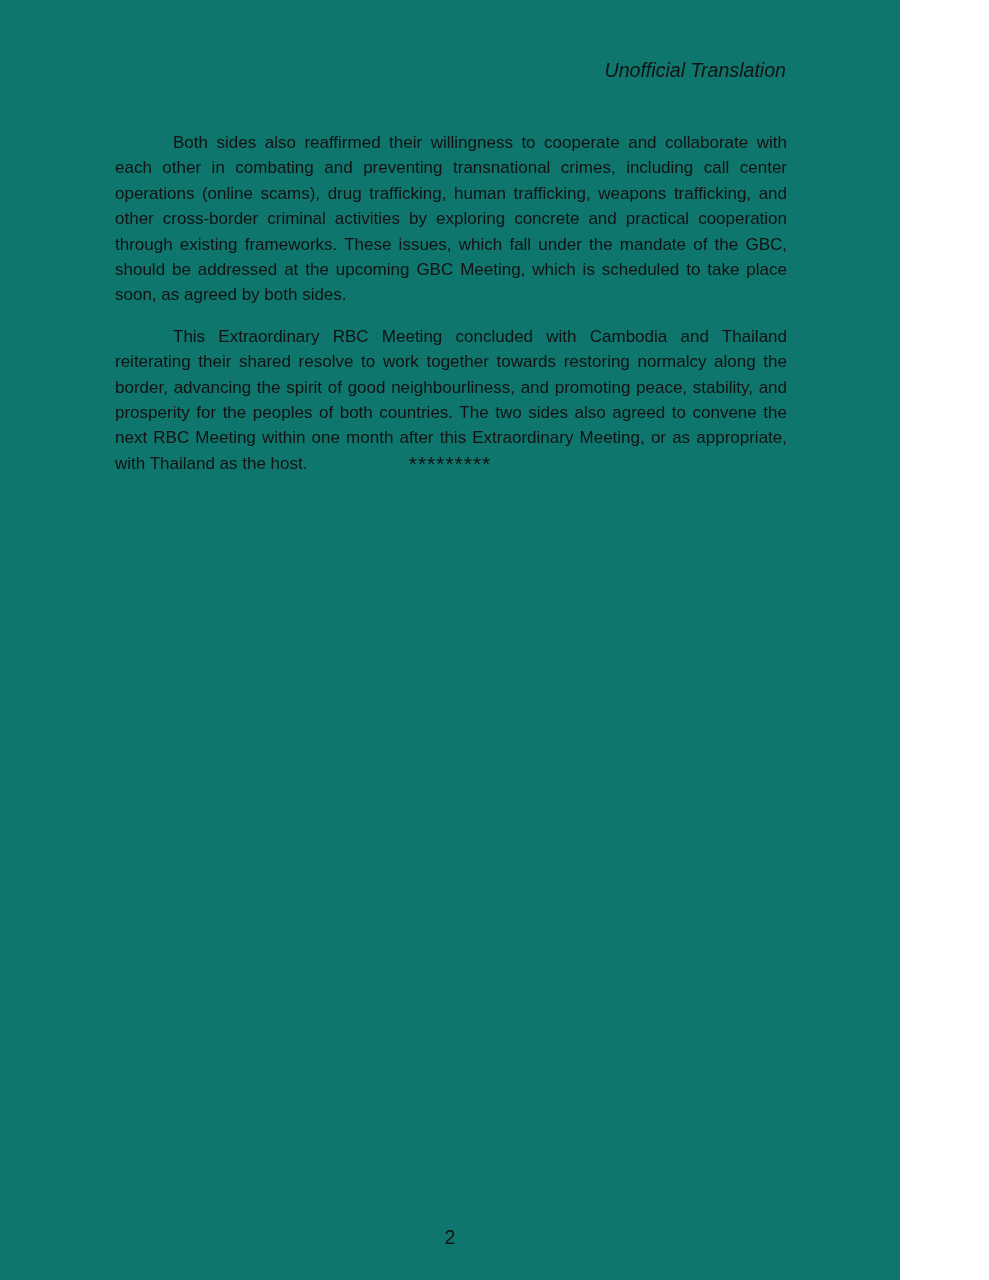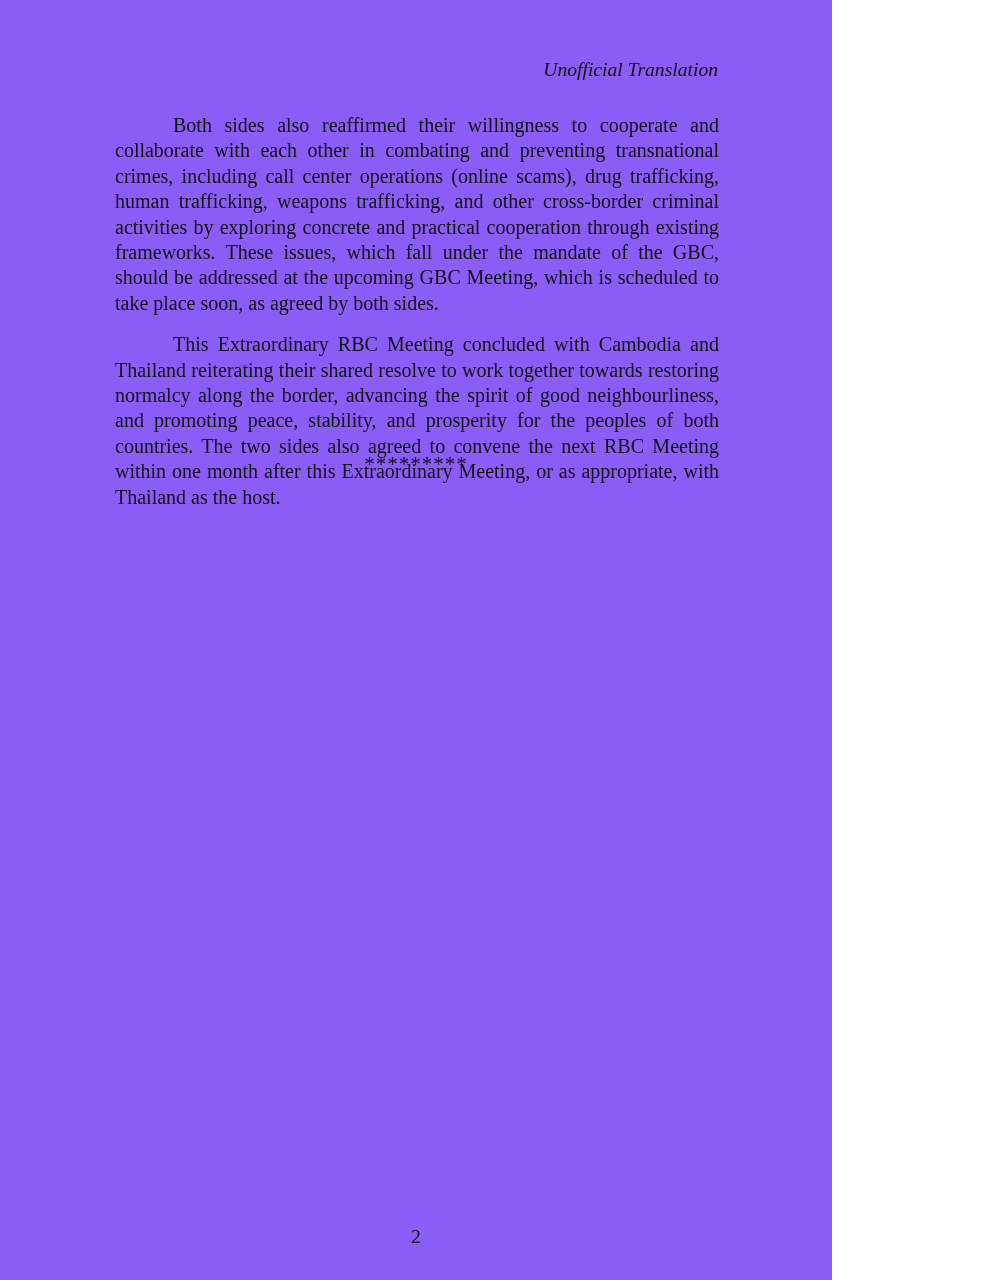--- a/index.html
+++ b/index.html
@@ -2,42 +2,42 @@
 <html><head>
 <meta charset="utf-8">
 <style>
   html, body {
     margin: 0;
     padding: 0;
     background: #ffffff;
   }
   .page {
     position: relative;
-    width: 832px;
+    width: 900px;
     height: 1280px;
-    background: #8b5cf6;
+    background: #0f766e;
     color: #121212;
-    font-family: Liberation Serif, serif;
+    font-family: Liberation Sans, sans-serif;
     overflow: hidden;
   }
   .header {
     position: absolute;
     top: 59px;
     right: 114px;
     font-size: 19.6px;
     font-style: italic;
     color: #121212;
     white-space: nowrap;
   }
   .content {
     position: absolute;
-    top: 113px;
+    top: 130px;
     left: 115px;
     right: 113px;
-    font-size: 20px;
+    font-size: 17px;
     line-height: 25.4px;
     text-align: justify;
   }
   .content p {
     margin: 0 0 16px 0;
     text-indent: 58px;
   }
   .separator {
     position: absolute;
     top: 452px;

